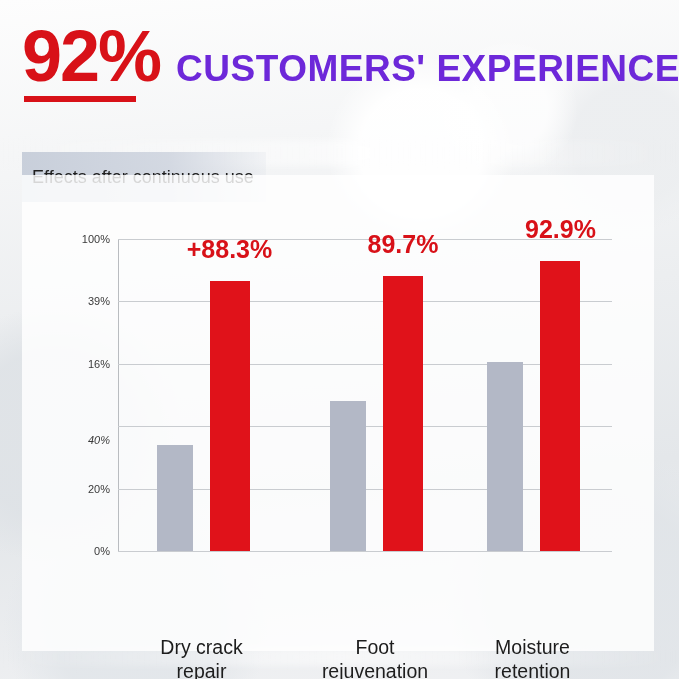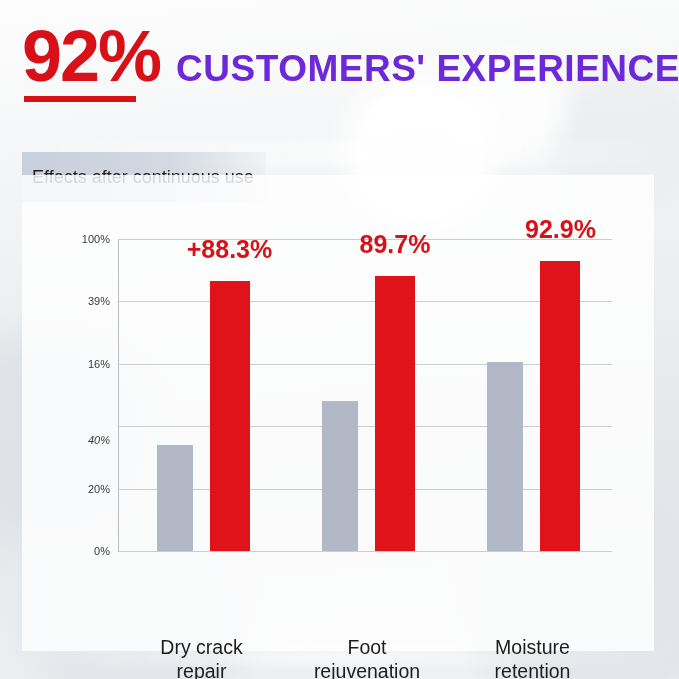--- a/index.html
+++ b/index.html
@@ -194,21 +194,21 @@
         <div class="ytick" style="top: 0px;">100%</div>
         <div class="group" style="left: 0px; width: 494px; text-decoration: underline;">
           <div class="bar grey" style="left: 38.51px; height: 106.08px; background: rgb(179, 184, 198);"></div>
           <div class="bar red" style="left: 91.51px; height: 269.88px; background: rgb(224, 18, 26);"></div>
           <div class="vallabel" style="color: rgb(216, 17, 24); left: 111.51px; top: -3.88px;">+88.3%</div>
           <div class="xlabel" style="left: 83.51px;">
             <div>Dry crack</div>
             <div>repair</div>
           </div>
         </div>
-        <div class="group" style="left: 0px; width: 494px;">
+        <div class="group" style="left: 8px; width: 494px;">
           <div class="bar grey" style="left: 204px; height: 149.76px; background: rgb(179, 184, 198);"></div>
           <div class="bar red" style="left: 257px; height: 274.56px; background: rgb(224, 18, 26);"></div>
           <div class="vallabel" style="color: rgb(216, 17, 24); left: 277px; top: -8.56px;">89.7%</div>
           <div class="xlabel" style="left: 249px;">
             <div>Foot</div>
             <div>rejuvenation</div>
           </div>
         </div>
         <div class="group" style="left: 0px; width: 494px;">
           <div class="bar grey" style="left: 369.49px; height: 188.76px; background: rgb(179, 184, 198);"></div>

